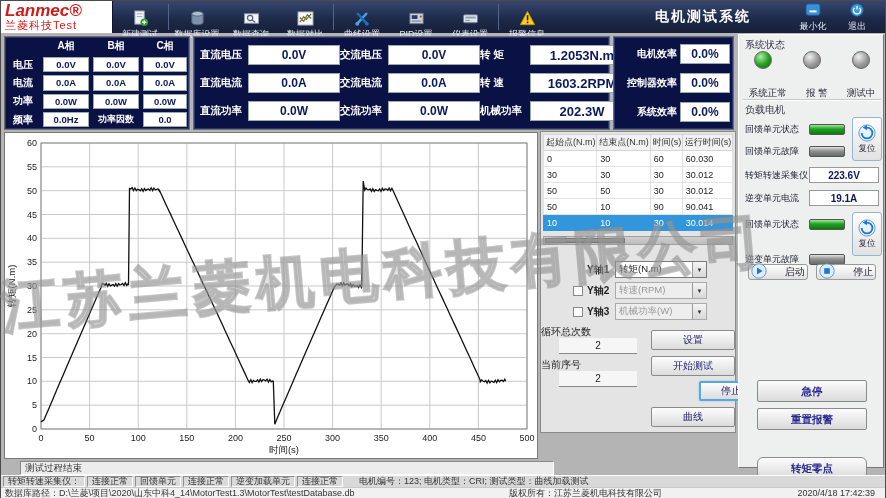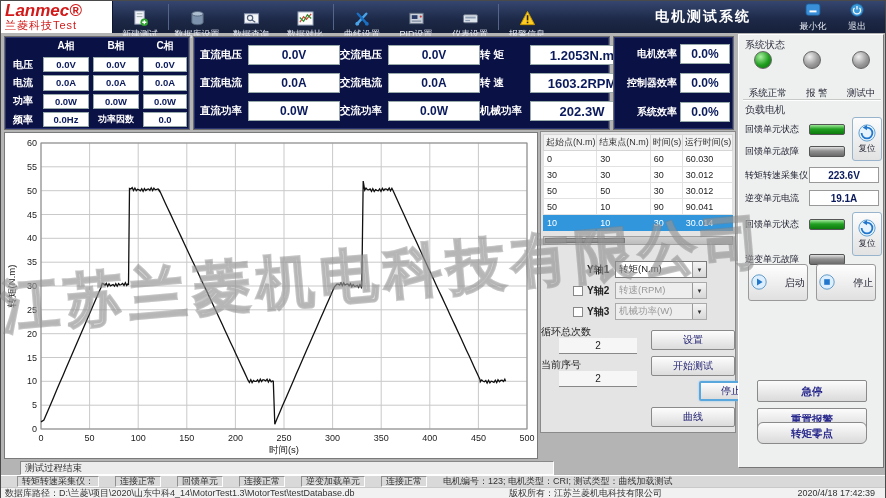--- a/index.html
+++ b/index.html
@@ -79,28 +79,28 @@
   .ind-label { width:64px; font-size:9px; white-space:nowrap; }
   .ind-bar { width:36px; height:11px; border:1px solid #555; border-radius:2px; }
   .ind-bar[data-state="on"] { background:linear-gradient(#9fe89a,#22a022 45%,#0c7a0c); }
   .ind-bar[data-state="off"] { background:linear-gradient(#e2e2e2,#909090 45%,#6a6a6a); }
   .reset-btn { position:absolute; left:113px; width:30px; height:44px; background:linear-gradient(#fcfcfc,#e2e2e2); border:1px solid #98b4cc; border-radius:3px; display:flex; flex-direction:column; align-items:center; justify-content:center; cursor:pointer; }
   .reset-btn svg { width:18px; height:18px; }
   .reset-btn span { font-size:8.5px; color:#223; margin-top:1px; }
   .ro-row { position:absolute; left:6px; width:134px; height:18px; display:flex; align-items:center; }
   .ro-box { width:70px; height:16px; background:#fff; border:1px solid #999; color:#0a1a5c; font-weight:bold; font-size:10px; display:flex; align-items:center; justify-content:center; }
   .run-row { position:absolute; left:0; top:229px; width:146px; display:flex; justify-content:space-evenly; }
-  .run-btn { width:60px; height:37px; background:linear-gradient(#fefefe,#e0e0e0); border:1px solid #9a9a9a; border-radius:3px; display:flex; align-items:center; justify-content:center; gap:18px; cursor:pointer; }
+  .run-btn { width:60px; height:16px; background:linear-gradient(#fefefe,#e0e0e0); border:1px solid #9a9a9a; border-radius:3px; display:flex; align-items:center; justify-content:center; gap:18px; cursor:pointer; }
   .run-btn svg { width:16px; height:16px; }
   .run-btn span { font-size:10px; color:#223; }
   .big-btn { position:absolute; left:18px; width:110px; height:22px; background:linear-gradient(#fcfcfc,#dadada); border:1px solid #8a8a8a; border-radius:2px; font-size:10.5px; font-weight:bold; color:#2a2a8e; text-align:center; line-height:20px; cursor:pointer; }
 
   
   #status-row1 { position:absolute; left:0; top:474px; width:884px; height:12px; background:#d9d9d9; display:flex; align-items:center; font-size:9px; color:#333; border-top:1px solid #fff; }
-  .seg { border:1px solid; border-color:#909090 #fdfdfd #fdfdfd #909090; padding:0 4px; margin-left:16px; height:11px; line-height:9px; white-space:nowrap; }
+  .seg { border:1px solid; border-color:#909090 #fdfdfd #fdfdfd #909090; padding:0 4px; margin-left:2px; height:11px; line-height:9px; white-space:nowrap; }
   #sb-info { margin-left:16px; white-space:nowrap; }
   #status-row2 { position:absolute; left:0; top:486px; width:884px; height:11px; background:#f1f1f1; display:flex; align-items:center; font-size:9px; color:#333; border-top:1px solid #c9c9c9; }
   #db-path-label { margin-left:4px; white-space:nowrap; }
   #db-path { white-space:nowrap; }
   #copyright { position:absolute; left:508px; white-space:nowrap; }
   #datetime { position:absolute; right:10px; white-space:nowrap; }
 
   
   #watermark { position:absolute; left:0; top:268px; width:820px; font-size:58px; font-weight:bold; white-space:nowrap; transform:rotate(-5deg); transform-origin:left center; color:rgba(255,255,255,0.10); -webkit-text-stroke:2px rgba(130,130,130,0.45); text-shadow:0 0 1px rgba(160,160,160,0.35); letter-spacing:6px; z-index:40; pointer-events:none; }
 
@@ -526,21 +526,21 @@
           <span><svg viewBox="0 0 20 20">
               <circle cx="10" cy="10" r="9" fill="#ddeeff" stroke="#4488bb"></circle>
               <rect x="6.5" y="6.5" width="7" height="7" fill="#2277cc"></rect>
             </svg></span>
           <span>停止</span>
         </div>
       </div>
     <div id="sb-bottom">
         <div class="big-btn" style="top: 345px;">急停</div>
         <div class="big-btn" style="top: 373px;">重置报警</div>
-        <div class="big-btn" style="top: 387px; border-radius: 6px;">转矩零点</div>
+        <div class="big-btn" style="top: 422px; border-radius: 6px;">转矩零点</div>
       </div>
   </div>
 
   <div id="status-row1">
     <span id="sb-segs" style="display:flex">
         <span class="seg">转矩转速采集仪：</span>
         <span class="seg">连接正常</span>
         <span class="seg">回馈单元</span>
         <span class="seg">连接正常</span>
         <span class="seg">逆变加载单元</span>

